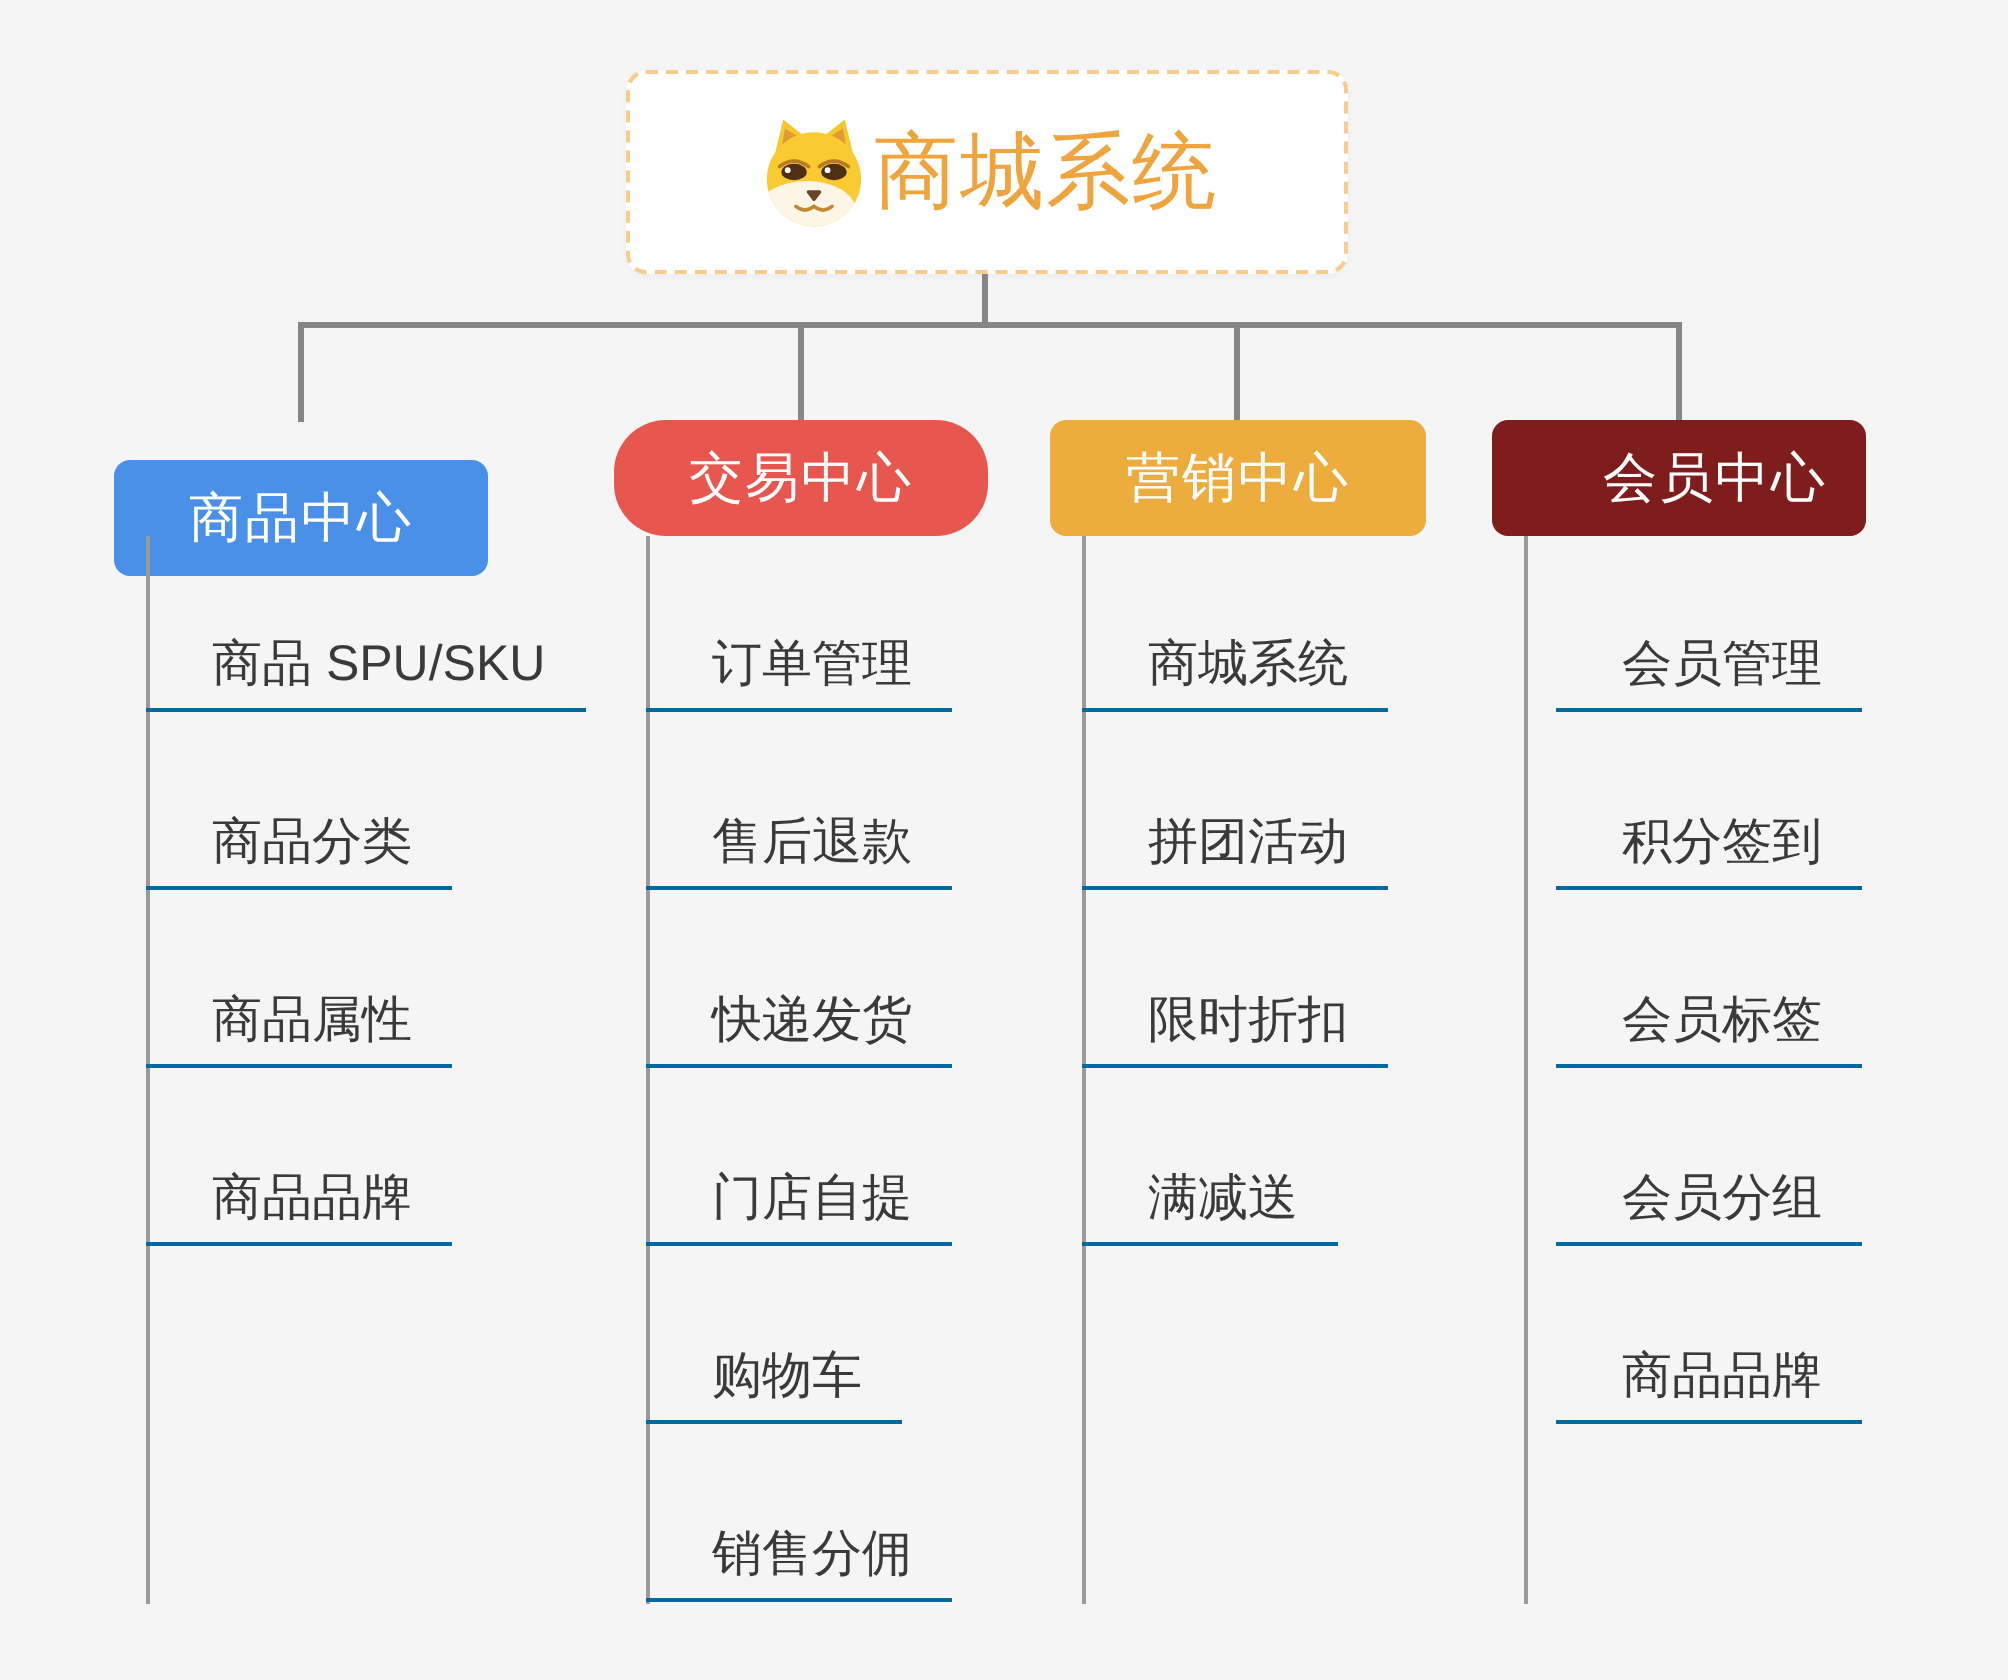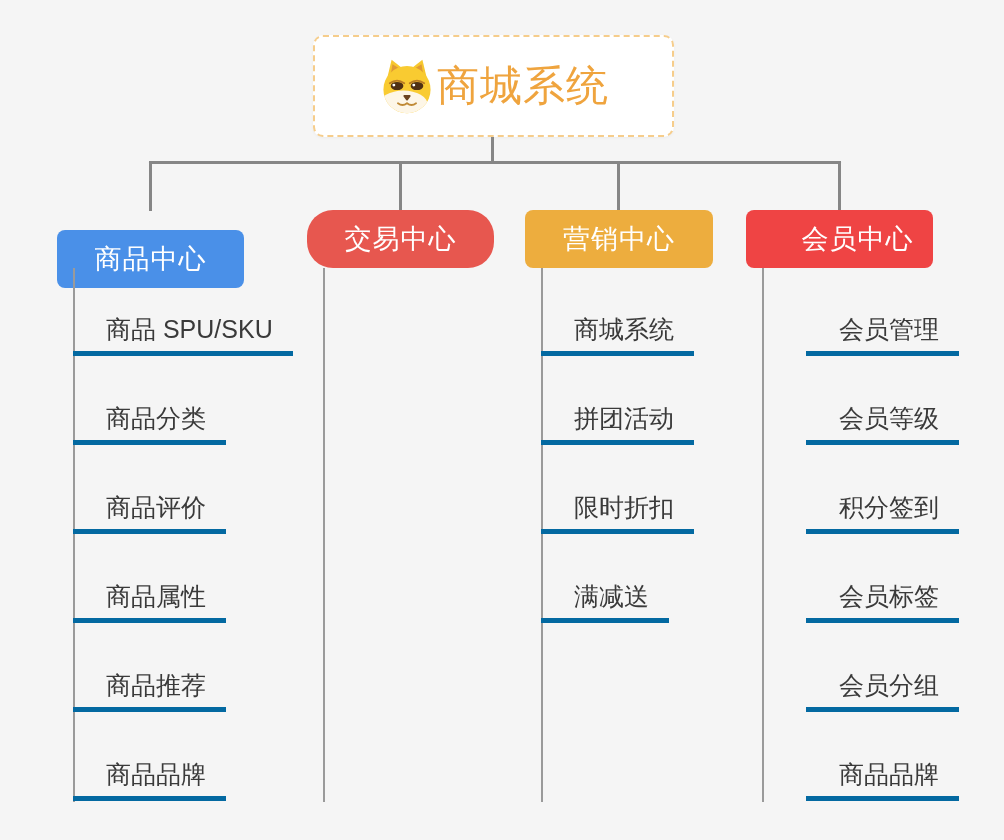--- a/index.html
+++ b/index.html
@@ -94,30 +94,30 @@
   .spine-3 { left: 762px; }
 
   
   .items {
     position: absolute;
     top: 267px;
   }
   .items-0 { left: 73px;  }
   .items-1 { left: 323px; }
   .items-2 { left: 541px; }
-  .items-3 { left: 806px; }
+  .items-3 { left: 778px; }
   .item-row {
     height: 89px;
     display: flex;
     align-items: flex-end;
   }
   .item-label {
     display: inline-block;
     padding: 0 20px 8px 33px;
-    border-bottom: 5px solid #0369a1;
+    border-bottom: 2px solid #0369a1;
     font-size: 25px;
     line-height: 1.1;
     color: #3A3A3A;
     white-space: nowrap;
   }
 </style>
 </head>
 <body>
 
 <div class="canvas">
@@ -157,48 +157,62 @@
   <div class="line stem"></div>
   <div class="line rail"></div>
   <div class="line drop drop-0"></div>
   <div class="line drop drop-1"></div>
   <div class="line drop drop-2"></div>
   <div class="line drop drop-3"></div>
 
   <div class="branch-header bh-0" style="background: rgb(74, 144, 232);">商品中心</div>
   <div class="branch-header bh-1" style="background: rgb(231, 87, 79);">交易中心</div>
   <div class="branch-header bh-2" style="background: rgb(237, 173, 62); text-align: center;">营销中心</div>
-  <div class="branch-header bh-3" style="background: #ef4444; padding-left: 36px;">会员中心</div>
+  <div class="branch-header bh-3" style="background: #7f1d1d; padding-left: 36px;">会员中心</div>
 
   <div class="spine spine-0"></div>
   <div class="spine spine-1"></div>
   <div class="spine spine-2"></div>
   <div class="spine spine-3"></div>
 
   <div class="items items-0">
     <div class="item-row">
       <span class="item-label">商品 SPU/SKU</span>
       </div>
     <div class="item-row">
       <span class="item-label">商品分类</span>
       </div>
     <div class="item-row">
-      <span class="item-label">商品评价</span>
-      </div>
-    <div class="item-row">
       <span class="item-label">商品属性</span>
       </div>
     <div class="item-row">
-      <span class="item-label">商品推荐</span>
-      </div>
-    <div class="item-row">
       <span class="item-label">商品品牌</span>
       </div>
   </div>
 
+  <div class="items items-1">
+    <div class="item-row">
+      <span class="item-label">订单管理</span>
+      </div>
+    <div class="item-row">
+      <span class="item-label">售后退款</span>
+      </div>
+    <div class="item-row">
+      <span class="item-label">快递发货</span>
+      </div>
+    <div class="item-row">
+      <span class="item-label">门店自提</span>
+      </div>
+    <div class="item-row">
+      <span class="item-label">购物车</span>
+      </div>
+    <div class="item-row">
+      <span class="item-label">销售分佣</span>
+      </div>
+  </div>
 
   <div class="items items-2">
     <div class="item-row">
       <span class="item-label">商城系统</span>
       </div>
     <div class="item-row">
       <span class="item-label">拼团活动</span>
       </div>
     <div class="item-row">
       <span class="item-label">限时折扣</span>
@@ -206,23 +220,20 @@
     <div class="item-row">
       <span class="item-label">满减送</span>
       </div>
   </div>
 
   <div class="items items-3">
     <div class="item-row">
       <span class="item-label">会员管理</span>
       </div>
     <div class="item-row">
-      <span class="item-label">会员等级</span>
-      </div>
-    <div class="item-row">
       <span class="item-label">积分签到</span>
       </div>
     <div class="item-row">
       <span class="item-label">会员标签</span>
       </div>
     <div class="item-row">
       <span class="item-label">会员分组</span>
       </div>
     <div class="item-row">
       <span class="item-label">商品品牌</span>

